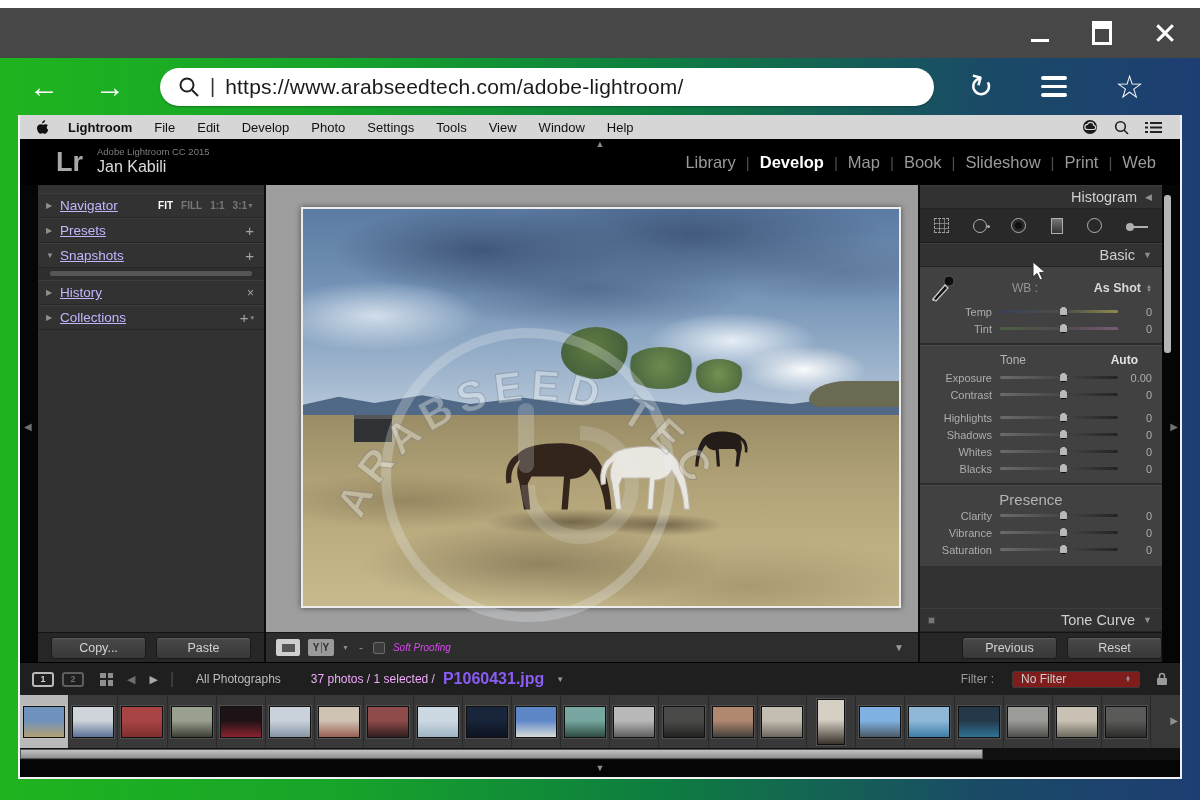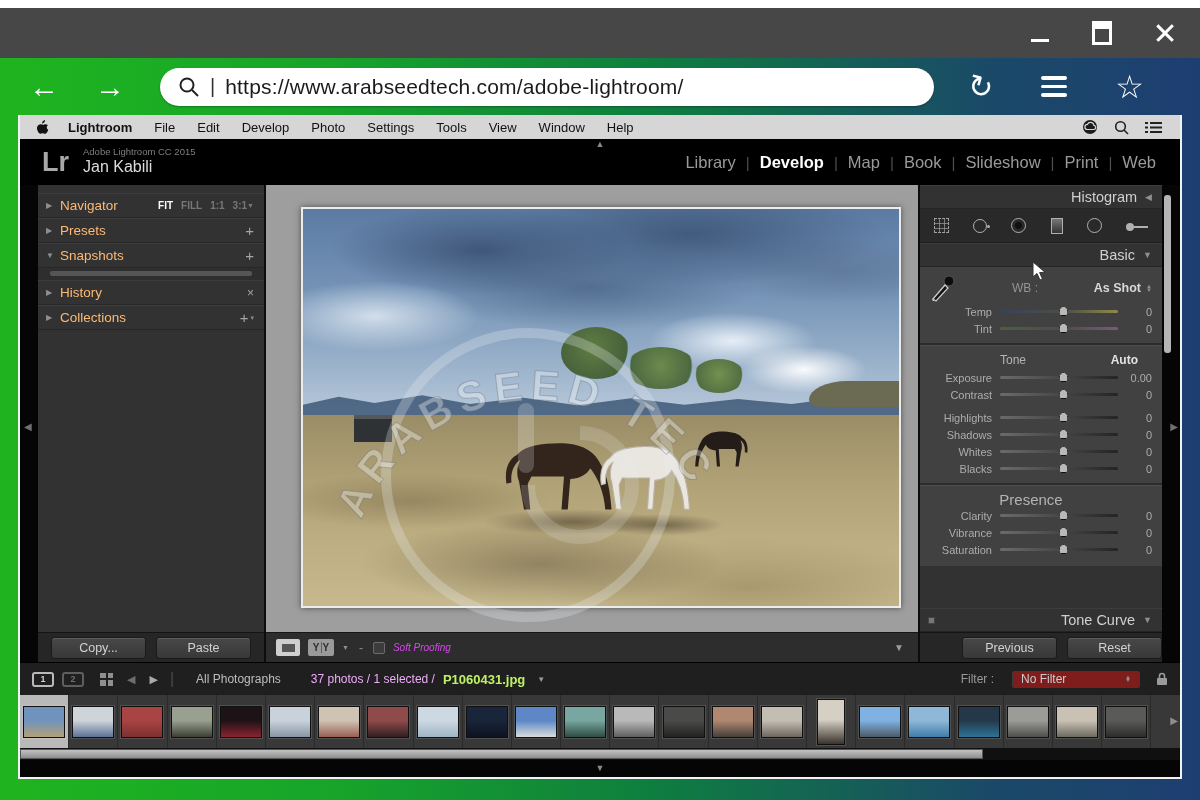--- a/index.html
+++ b/index.html
@@ -33,42 +33,42 @@
   .lr-menubar { height:24px; background:#d6d6d6; display:flex; align-items:center; padding:0 10px; gap:0; flex:0 0 auto; }
   .lr-menubar .apple { margin:0 8px 0 6px; display:flex; }
   .menu-item { font-size:13px; color:#111; padding:0 11px; }
   .menu-item.first { font-weight:bold; }
   .mb-spacer { flex:1; }
   .mb-icons { display:flex; align-items:center; gap:16px; margin-right:8px; }
 
   
   .lr-header { height:46px; background:#000; display:flex; align-items:center; position:relative; flex:0 0 auto; }
   .top-collapse { position:absolute; top:1px; left:50%; transform:translateX(-50%); color:#8a8a8a; font-size:9px; line-height:1; }
-  .lr-logo { color:#a8a8a8; font-size:27px; font-weight:bold; margin:0 14px 0 22px; letter-spacing:0; }
+  .lr-logo { color:#a8a8a8; font-size:27px; font-weight:bold; margin:0 14px 0 36px; letter-spacing:0; }
   .identity { display:flex; flex-direction:column; line-height:1.15; }
   .identity .small { color:#7f7f7f; font-size:9.5px; }
   .identity .big { color:#dcdcdc; font-size:16px; }
   .modules { margin-left:auto; margin-right:14px; display:flex; align-items:center; gap:0; }
   .module { font-size:16.5px; color:#9a9a9a; padding:0 10px; }
   .module.active { color:#fff; font-weight:bold; }
   .module-sep { color:#4f4f4f; font-size:15px; }
 
   
   .lr-main { flex:0 0 477px; display:flex; background:#000; }
   .edge-strip { flex:0 0 18px; background:#050505; position:relative; }
   .edge-arrow { position:absolute; top:236px; color:#6f6f6f; font-size:10px; }
   .edge-strip.left .edge-arrow { left:4px; }
   .edge-strip.right .edge-arrow { right:2px; }
   .vscroll { position:absolute; left:2px; top:10px; width:7px; height:158px; background:#b5b5b5; border-radius:3px; }
 
   .left-col { flex:0 0 228px; background:#323232; border-right:2px solid #0c0c0c; display:flex; flex-direction:column; }
   .panel-list { flex:1; padding-top:8px; }
   .phead { height:25px; display:flex; align-items:center; padding:0 10px 0 8px; border-top:1px solid #3d3d3d; border-bottom:1px solid #272727; }
   .phead .tri { color:#8f8f8f; font-size:8px; width:14px; }
-  .phead .plabel { color:#fdba74; font-size:13.5px; }
+  .phead .plabel { color:#c4b5fd; font-size:13.5px;text-decoration:underline; }
   .phead .spring { flex:1; }
   .phead .paction { color:#a5a5a5; font-size:15px; }
   .phead .paction.small { font-size:12px; }
   .phead .pextra { color:#8a8a8a; font-size:7px; margin-left:2px; }
   .zoom-opts { display:flex; gap:8px; align-items:center; }
   .zopt { font-size:10px; color:#777; font-weight:bold; }
   .zopt.active { color:#fff; }
   .zoom-dd { color:#777; font-size:7px; }
   .snap-content { height:12px; padding:3px 12px; background:#2e2e2e; }
   .snap-bar { height:5px; background:#555; border-radius:2px; }
@@ -170,21 +170,21 @@
   .mon-ic { width:22px; height:15px; border:2px solid #b9b9b9; border-radius:3px; color:#cfcfcf; font-size:9px; font-weight:bold; display:flex; align-items:center; justify-content:center; }
   .mon-ic.dim { border-color:#5e5e5e; color:#6e6e6e; }
   .grid-ic { width:13px; height:13px; display:grid; grid-template-columns:1fr 1fr; gap:2px; margin-left:8px; }
   .grid-ic i { background:#8f8f8f; }
   .fs-nav { font-size:11px; margin-left:6px; }
   .fs-nav.back { color:#6e6e6e; }
   .fs-nav.fwd { color:#a9a9a9; }
   .fs-sep { color:#4a4a4a; margin:0 4px; }
   .fs-source { color:#bdbdbd; font-size:12px; margin-left:10px; }
   .fs-status { color:#f0abfc; font-size:12px; margin-left:22px; }
-  .fs-file { color:#bef264; font-size:13px; font-weight:bold; }
+  .fs-file { color:#8b5cf6; font-size:16px; font-weight:bold; }
   .fs-dd { color:#9a9a9a; font-size:8px; margin-left:4px; }
   .fs-spring { flex:1; }
   .filter-label { color:#9a9a9a; font-size:12px; margin-right:10px; }
   .filter-pill { width:128px; height:17px; background:#7f1d1d; border:1px solid #3a3a3a; border-radius:2px; color:#cccccc; font-size:12px; display:flex; align-items:center; padding:0 8px; }
   .filter-ud { margin-left:auto; }
   .strip { flex:0 0 53px; background:#383838; display:flex; align-items:flex-start; position:relative; overflow:hidden; }
   .cell { flex:0 0 49.2px; height:53px; border-right:1px solid #2a2a2a; display:flex; align-items:center; justify-content:center; }
   .cell.selected { background:#b9b9b9; }
   .thumb { width:42px; height:32px; border:1px solid #101010; box-shadow:0 0 0 1px rgba(255,255,255,.12); }
   .thumb.tall { width:28px; height:46px; }

